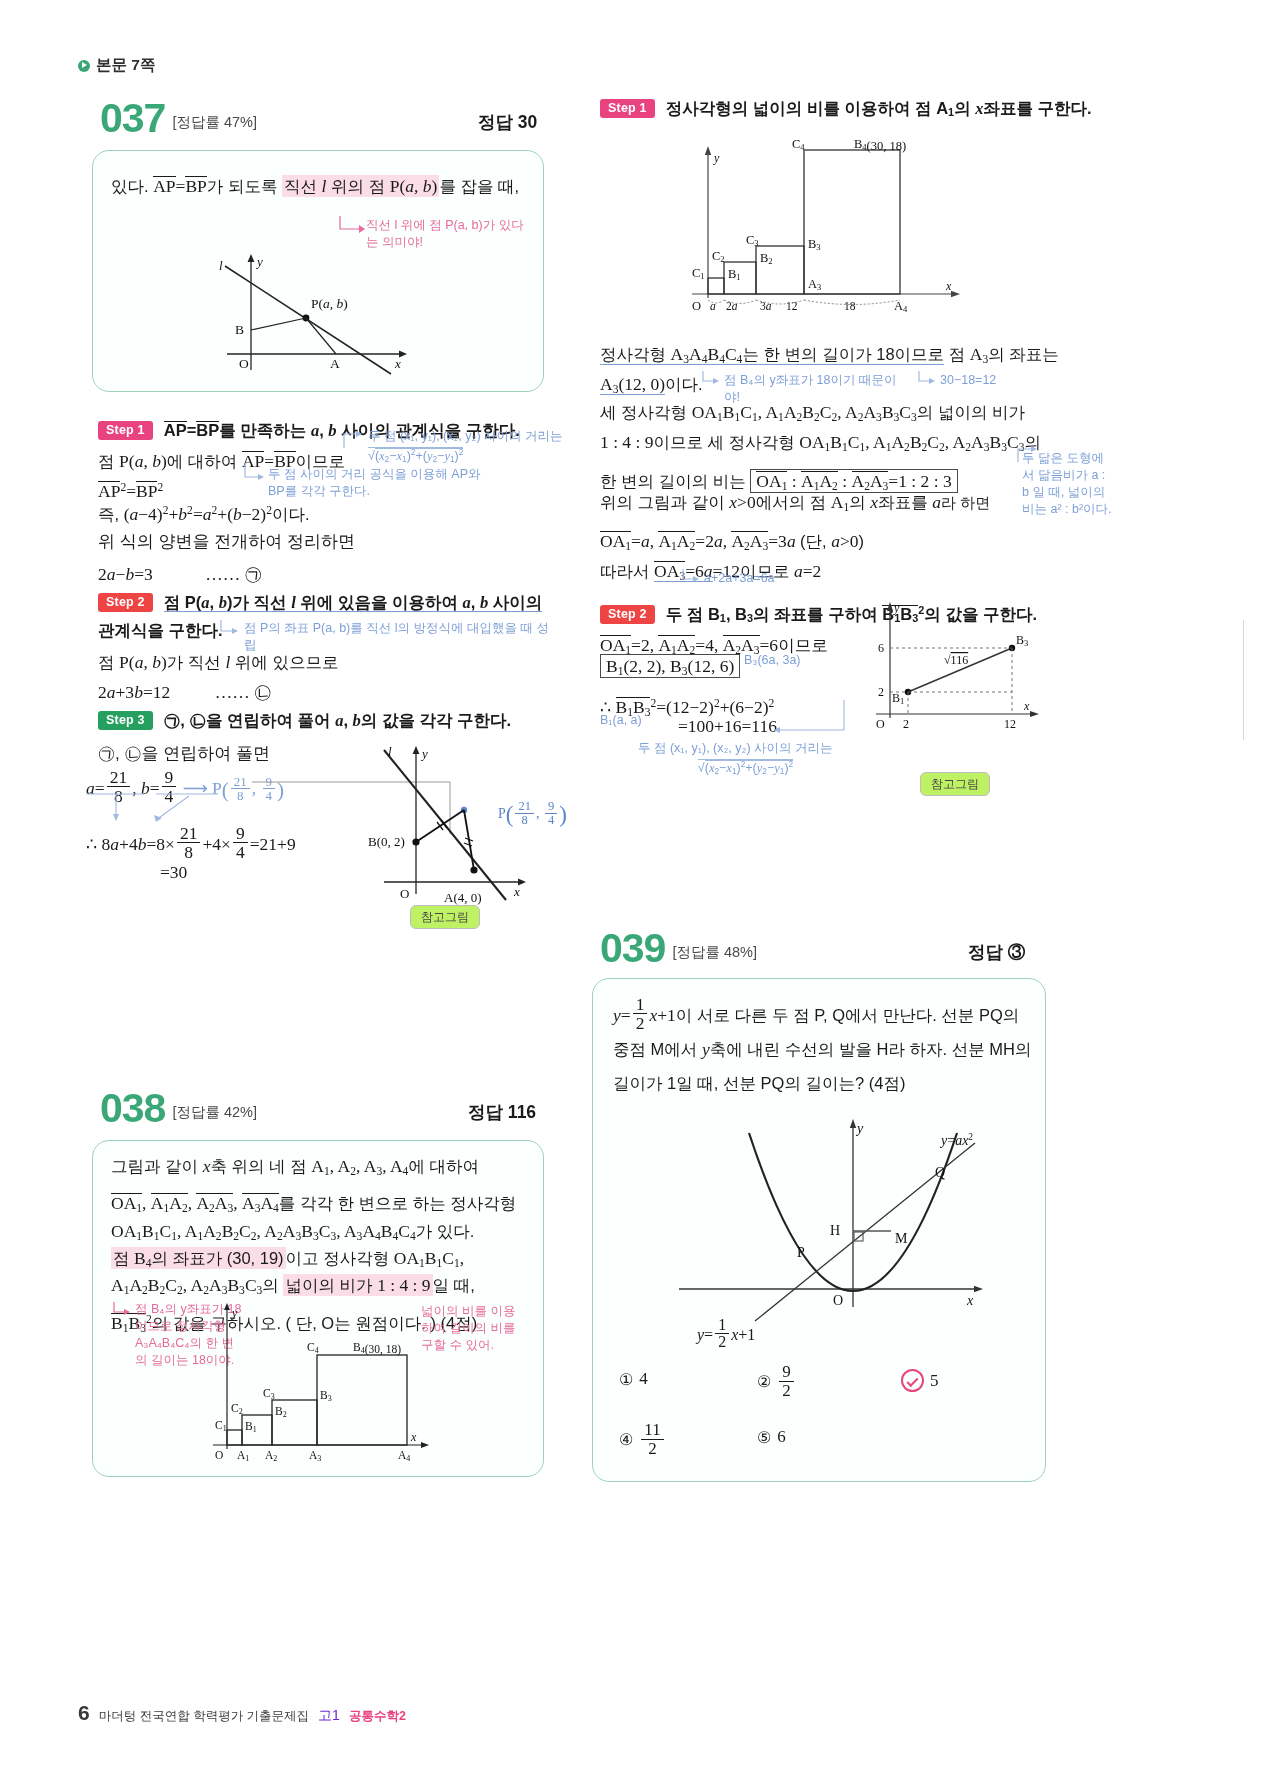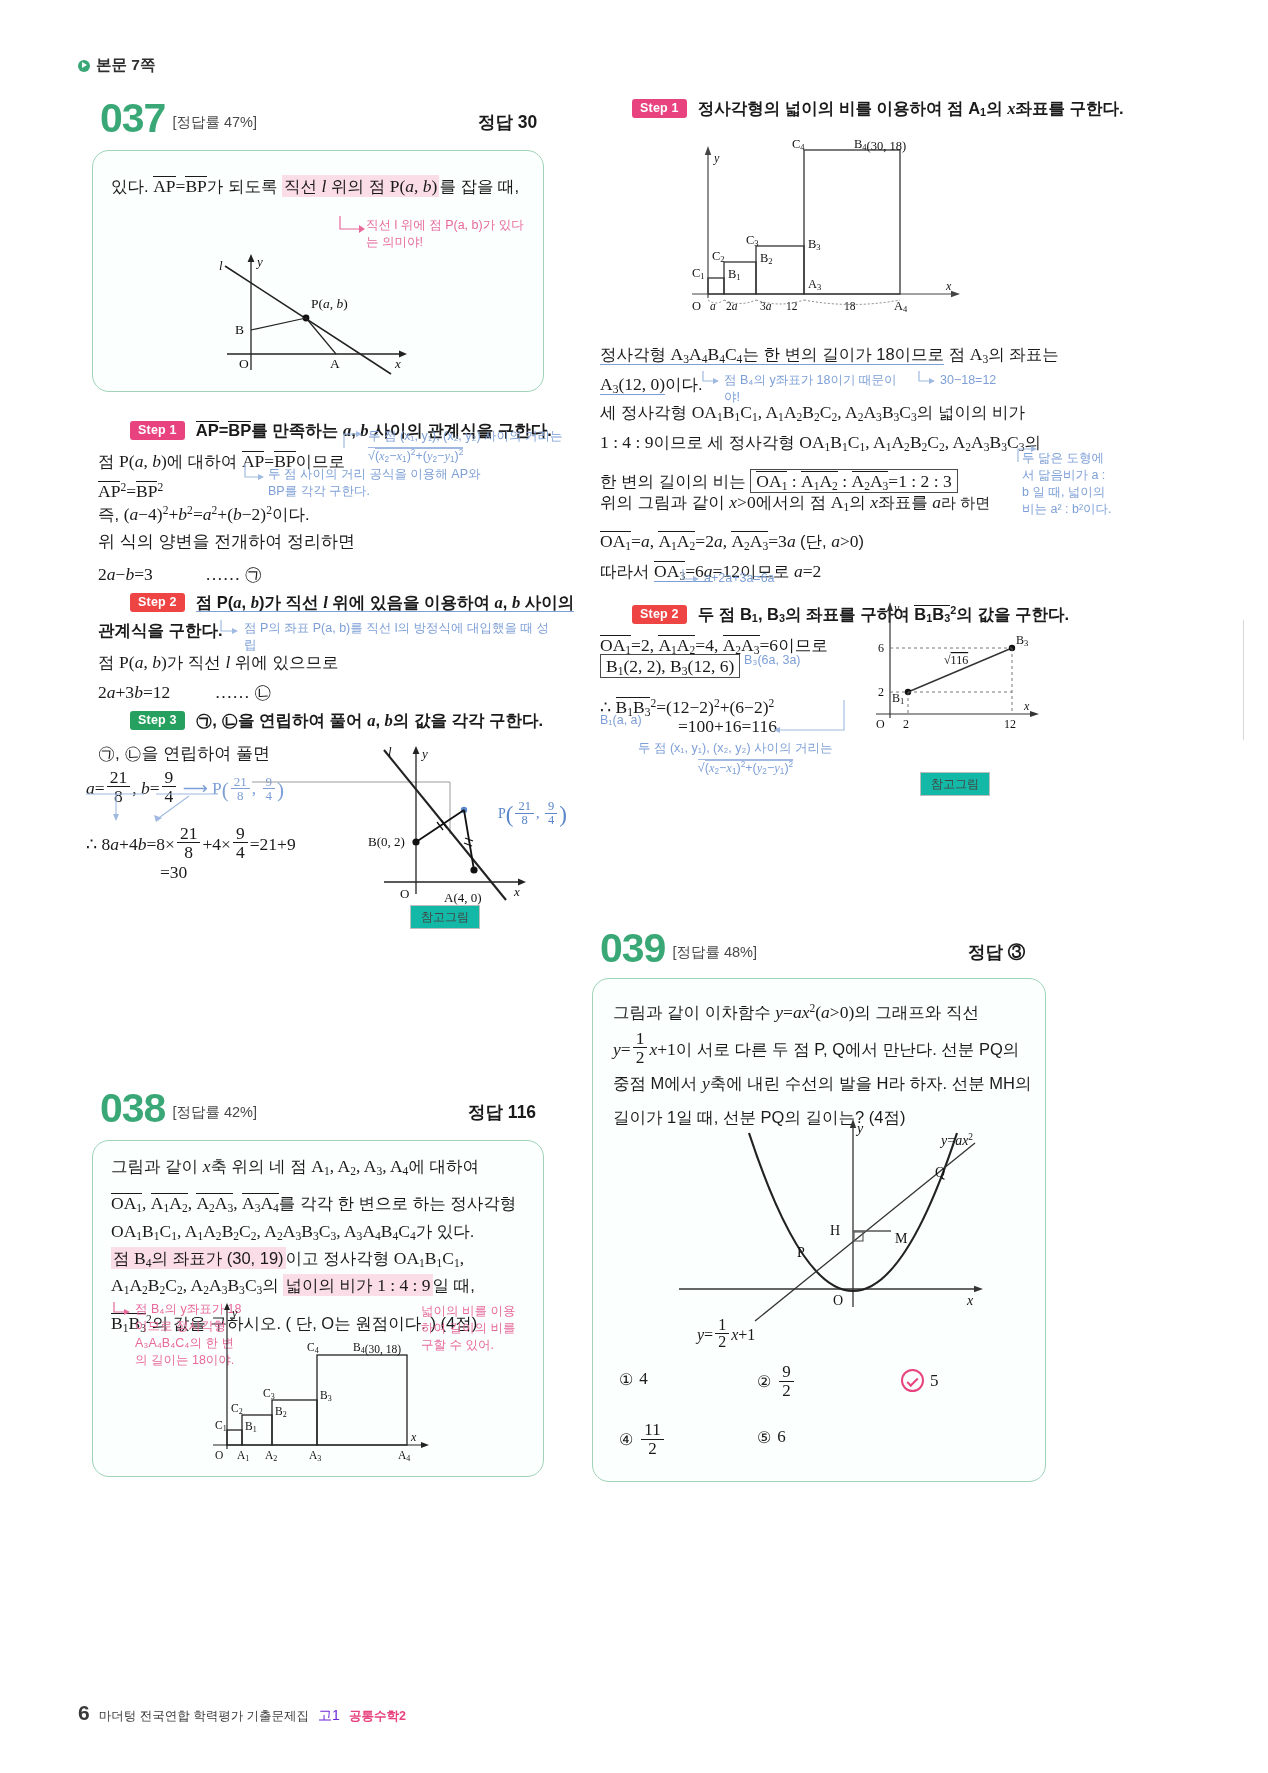--- a/index.html
+++ b/index.html
@@ -32,37 +32,37 @@
   .qnum{position:absolute;font-family:"Liberation Sans",sans-serif;}
   .qnum .num{font-size:41px;font-weight:700;color:#3aa776;letter-spacing:-1px;line-height:1;}
   .qnum .rate{font-size:14.5px;color:#4a4a4a;margin-left:7px;position:relative;top:-5px;}
   .ans{position:absolute;font-family:"Liberation Sans",sans-serif;font-size:17.5px;font-weight:700;color:#1a1a1a;}
 
   
   .card{position:absolute;border:1.4px solid #9ed3b8;border-radius:17px;background:#fbfffd;}
 
   
   .pill{display:inline-block;color:#fff;font-family:"Liberation Sans",sans-serif;font-size:12.5px;font-weight:700;
-        padding:2.5px 8px 3px;border-radius:3px;letter-spacing:.2px;position:relative;top:-2px;margin-left:32px;}
+        padding:2.5px 8px 3px;border-radius:3px;letter-spacing:.2px;position:relative;top:-2px;}
   .pill.s1{background:#e8437f;}
   .pill.s2{background:#ef4444;}
   .pill.s3{background:#26a05e;}
 
   .steptitle{font-family:"Liberation Sans",sans-serif;font-size:16.5px;font-weight:700;color:#1a1a1a;}
   .body{font-size:17.5px;line-height:1.62;}
   .kbody{font-family:"Liberation Sans",sans-serif;font-size:16.5px;}
 
   
   .note{position:absolute;font-family:"Liberation Sans",sans-serif;line-height:1.35;}
   .note.pink{color:#e8699b;font-size:12.5px;}
   .note.blue{color:#7d9fd6;font-size:12.5px;}
   .hl-pink{background:#fbdde8;padding:1px 2px;}
   .u-blue{border-bottom:1.3px solid #7d9fd6;}
   .ref{position:absolute;font-family:"Liberation Sans",sans-serif;font-size:12px;color:#444;
-       border:1px solid #bdbdbd;border-radius:0;padding:2.5px 10px;background:#14b8a6;}
+       border:1px solid #bdbdbd;border-radius:6px;padding:2.5px 10px;background:#bef264;}
 
   
   svg{display:block;}
   .fig{position:absolute;}
 
   
   .choices{position:absolute;font-size:17px;}
   .choice{position:absolute;display:flex;align-items:center;gap:6px;}
   .cnum{font-family:"Liberation Serif",serif;font-size:16px;}
   .marked{display:inline-block;width:19px;height:19px;border-radius:50%;border:2.4px solid #e8437f;position:relative;}
@@ -453,21 +453,20 @@
   </svg>
   <div class="ref" style="left:920px;top:772px;">참고그림</div>
 
   <div class="qnum" style="left:600px;top:928px;">
     <span class="num">039</span><span class="rate">[정답률 48%]</span>
   </div>
   <div class="ans" style="left:968px;top:940px;">정답 ③</div>
 
   <div class="card" style="left:592px;top:978px;width:452px;height:502px;">
     <div class="body" style="position:absolute;left:20px;top:16px;width:420px;line-height:1.95;">
-      <div><span class="kr" style="font-size:16.5px;">그림과 같이 이차함수 </span><span class="mi">y</span>=<span class="mi">a</span><span class="mi">x</span><span class="sup">2</span>(<span class="mi">a</span>&gt;0)<span class="kr" style="font-size:16.5px;">의 그래프와 직선</span></div>
       <div><span class="mi">y</span>=<span class="frac"><span class="n">1</span><span class="d">2</span></span><span class="mi">x</span>+1<span class="kr" style="font-size:16.5px;">이 서로 다른 두 점 P, Q에서 만난다. 선분 PQ의</span></div>
       <div><span class="kr" style="font-size:16.5px;">중점 M에서 </span><span class="mi">y</span><span class="kr" style="font-size:16.5px;">축에 내린 수선의 발을 H라 하자. 선분 MH의</span></div>
       <div><span class="kr" style="font-size:16.5px;">길이가 1일 때, 선분 PQ의 길이는? (4점)</span></div>
     </div>
 
     <svg class="fig" style="left:52px;top:140px;" width="360" height="220" viewBox="0 0 360 220">
       <line x1="208" y1="6" x2="208" y2="188" stroke="#333" stroke-width="1.3"></line>
       <polygon points="208,0 204.8,9 211.2,9" fill="#333"></polygon>
       <line x1="34" y1="170" x2="330" y2="170" stroke="#333" stroke-width="1.3"></line>
       <polygon points="338,170 329,166.8 329,173.2" fill="#333"></polygon>

